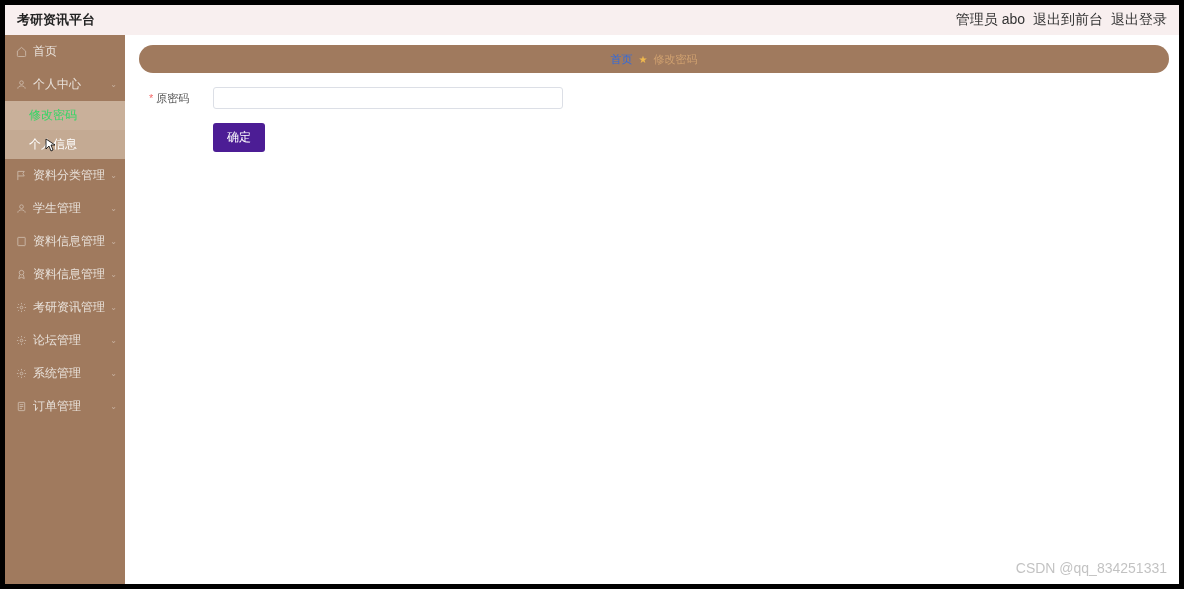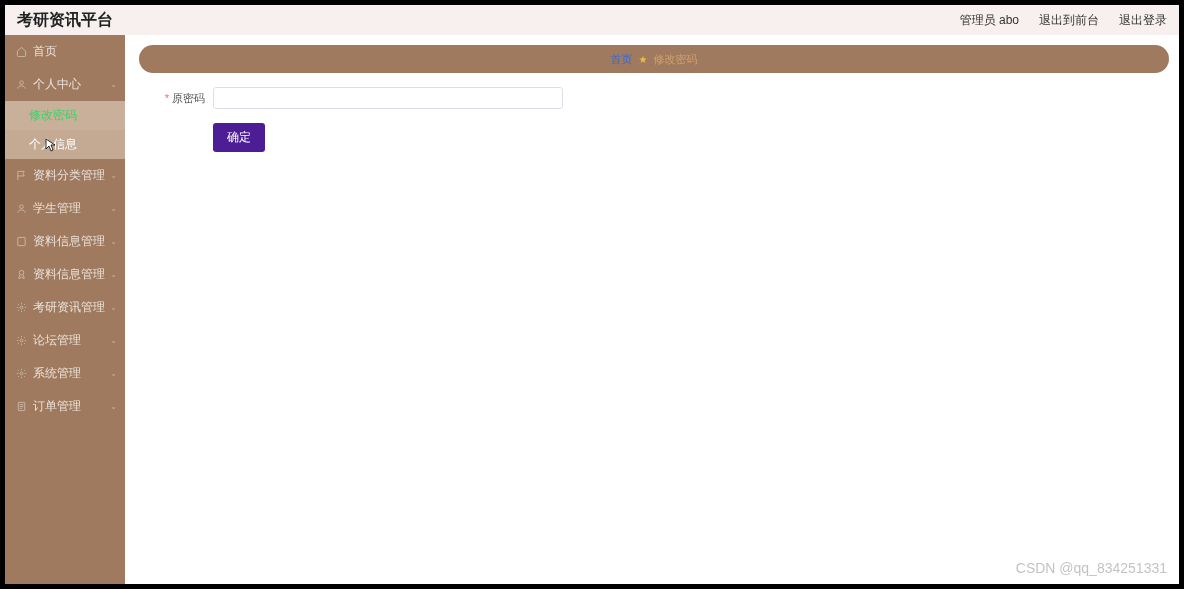--- a/index.html
+++ b/index.html
@@ -1,36 +1,36 @@
 <!DOCTYPE html>
 <html><head>
 <meta charset="utf-8">
 <style>
 * { box-sizing: border-box; margin: 0; padding: 0; }
 body { font-family: -apple-system, "Helvetica Neue", Arial, sans-serif; font-size: 12px; color: #333; background: #fff; width: 1184px; height: 589px; overflow: hidden; position: relative; border: 5px solid #000; }
 .header { height: 30px; background: #f8efef; display: flex; align-items: center; padding: 0 12px; justify-content: space-between; }
-.header-title { font-size: 16px; font-weight: bold; color: #222; }
-.header-right { display: flex; gap: 20px; font-size: 12px; color: #333; align-items: center; }
+.header-title { font-size: 13px; font-weight: bold; color: #222; }
+.header-right { display: flex; gap: 8px; font-size: 14px; color: #333; align-items: center; }
 .header-right span { cursor: pointer; }
 .body { display: flex; height: calc(100% - 30px); }
 .sidebar { width: 120px; background: #a07a5e; color: #fff; overflow-y: auto; }
 .menu-item { height: 33px; display: flex; align-items: center; padding: 0 10px; font-size: 12px; color: #e8e1da; cursor: pointer; position: relative; }
 .menu-item .chev { position: absolute; right: 8px; font-size: 8px; color: rgba(255,255,255,0.4); }
 .menu-item .mi-icon { width: 12px; height: 12px; margin-right: 6px; display: inline-flex; align-items: center; justify-content: center; opacity: 0.6; }
 .sub-item { height: 29px; display: flex; align-items: center; padding-left: 24px; font-size: 12px; cursor: pointer; }
 .sub-item.active { background: #c9b09a; color: #34d665; }
 .sub-item.inactive { background: #c4aa93; color: #fff; }
 .content { flex: 1; background: #fff; padding: 10px 10px 0 14px; }
 .breadcrumb { background: #a07a5e; border-radius: 14px; height: 28px; display: flex; align-items: center; justify-content: center; gap: 6px; font-size: 11px; margin-bottom: 14px; }
 .breadcrumb .bc-home { color: #2f6ae0; }
 .breadcrumb .bc-star { color: #f0b94d; font-size: 10px; }
 .breadcrumb .bc-current { color: #cfa06f; }
 .form { padding-left: 10px; }
 .form-row { display: flex; align-items: center; margin-bottom: 14px; }
-.form-label { width: 56px; text-align: right; margin-right: 8px; font-size: 11px; color: #555; }
+.form-label { width: 56px; text-align: left; margin-right: 8px; font-size: 11px; color: #555; }
 .req { color: #f56c6c; margin-right: 3px; }
 .form-input { width: 350px; height: 22px; border: 1px solid #dcdfe6; border-radius: 3px; padding: 0 8px; font-size: 12px; outline: none; }
 .btn-submit { margin-left: 64px; background: #4c1d95; color: #fff; border: none; border-radius: 3px; padding: 6px 14px; font-size: 12px; cursor: pointer; }
 .watermark { position: absolute; right: 12px; bottom: 8px; font-size: 14px; color: rgba(120,120,120,0.45); margin-left: 43px; }
 svg { display: block; }
 </style>
 </head>
 <body>
 
 <div class="header">

